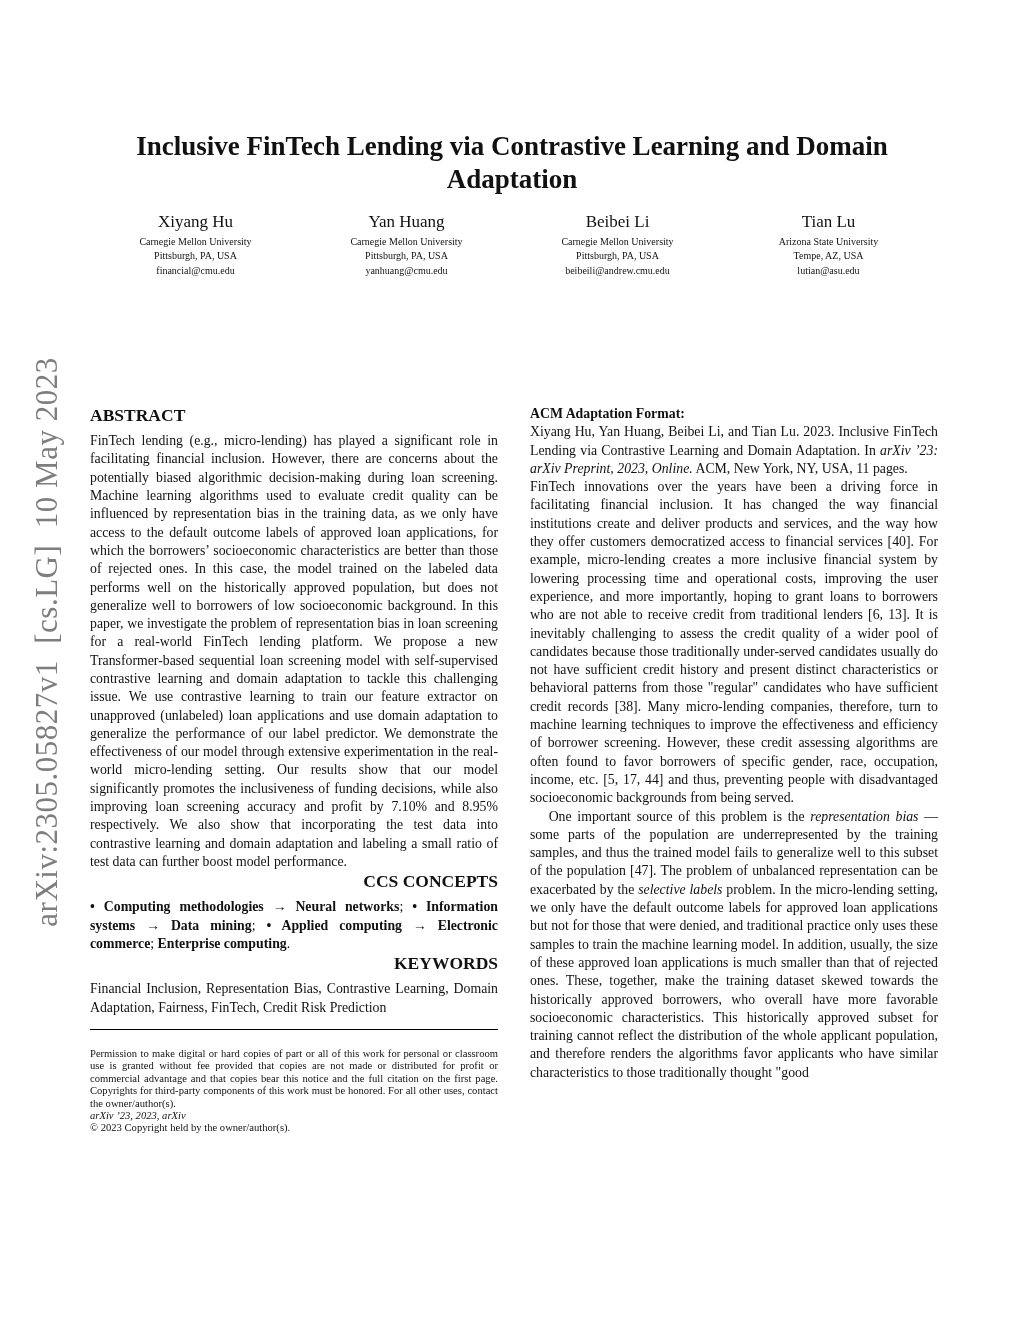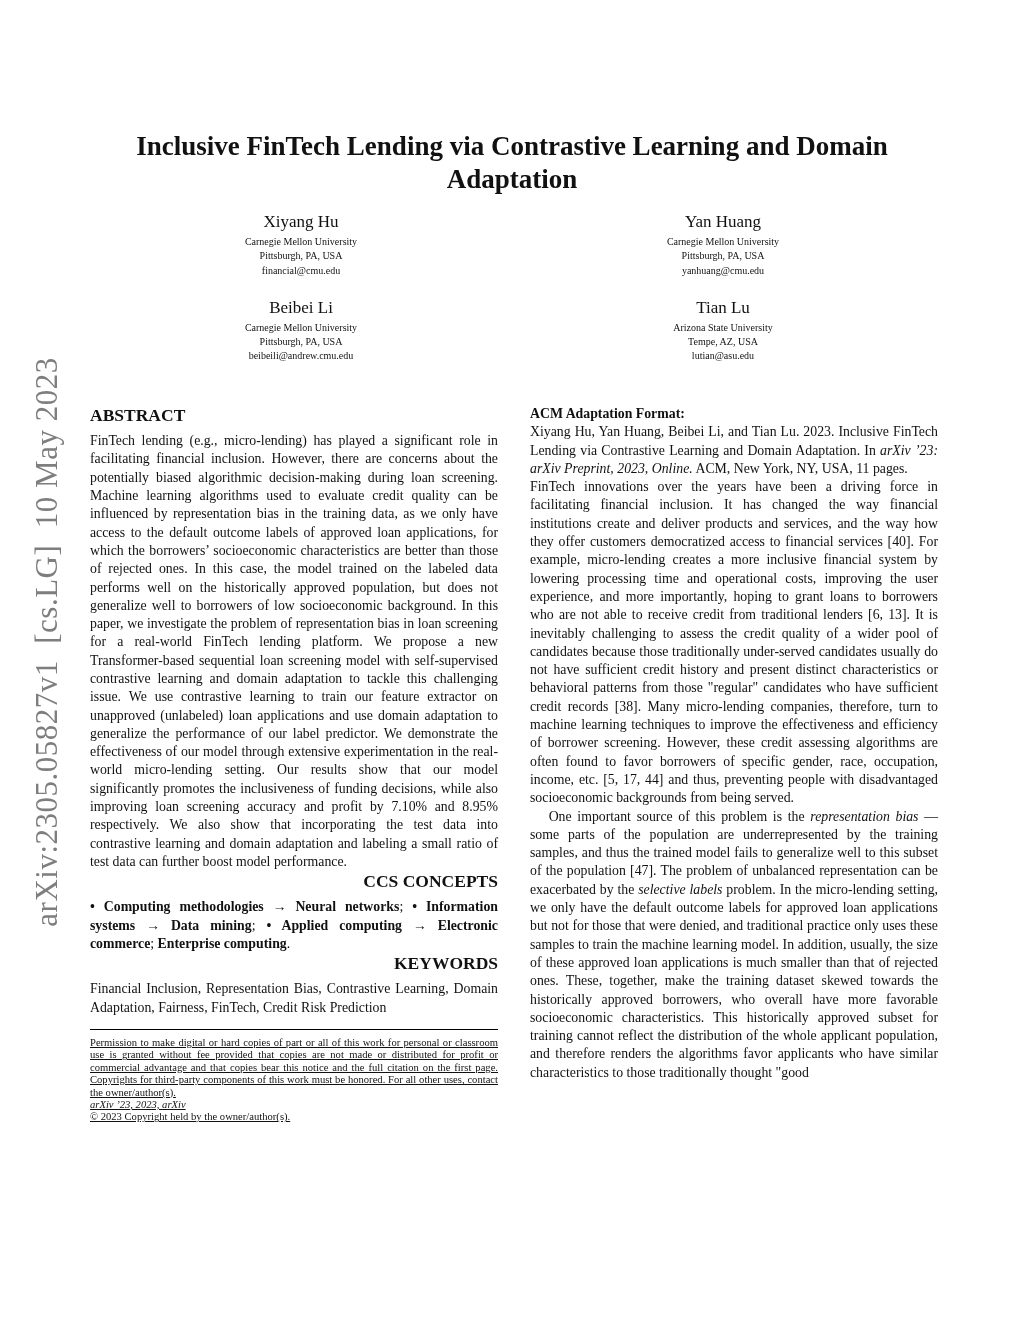--- a/index.html
+++ b/index.html
@@ -38,21 +38,21 @@
     line-height: 1.22;
     margin: 0;
   }
   
   .authors-grid {
     position: absolute;
     top: 212px;
     left: 90px;
     width: 844px;
     display: grid;
-    grid-template-columns: 1fr 1fr;
+    grid-template-columns: 1fr 1fr 1fr 1fr;
     row-gap: 20px;
   }
   .author-block { text-align: center; }
   .author-name { font-size: 17px; margin: 0 0 3px 0; }
   .author-line { font-size: 10px; line-height: 1.43; }
   
   .col {
     position: absolute;
     top: 405px;
     width: 408px;
@@ -80,24 +80,23 @@
     font-size: 17.5px;
     font-weight: 700;
     margin: 25px 0 8px 0;
     text-align: left;
     line-height: 1.15;
   }
   .intro-heading .sec-num { margin-right: 1.15em; }
   .footnote {
     margin-top: 12px;
     border-top: 1px solid #000000;
-    padding-top: 7px;
+    padding-top: 18px;
     font-size: 10.6px;
     line-height: 12.4px;
-    text-decoration: underline;
   }
   .footnote p { margin: 0; }
 </style>
 </head>
 <body>
 
 <div class="page">
 
   <div class="arxiv-stamp">arXiv:2305.05827v1  [cs.LG]  10 May 2023</div>
 

